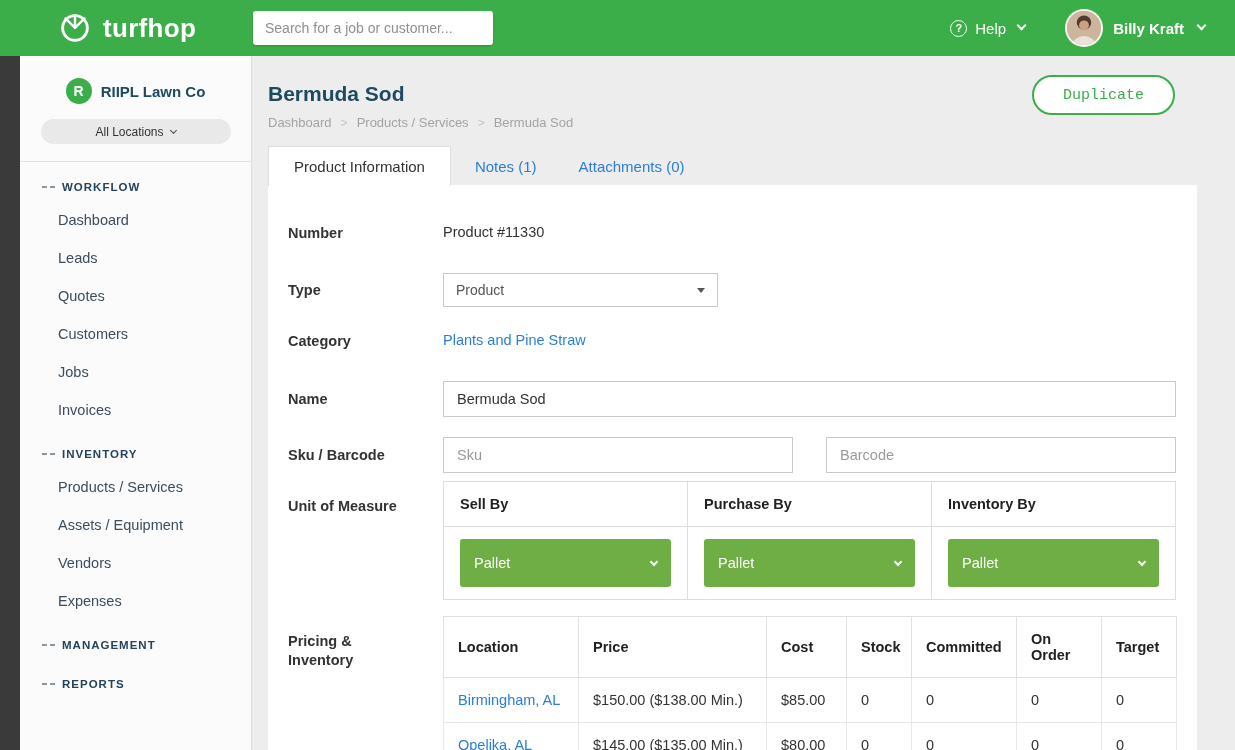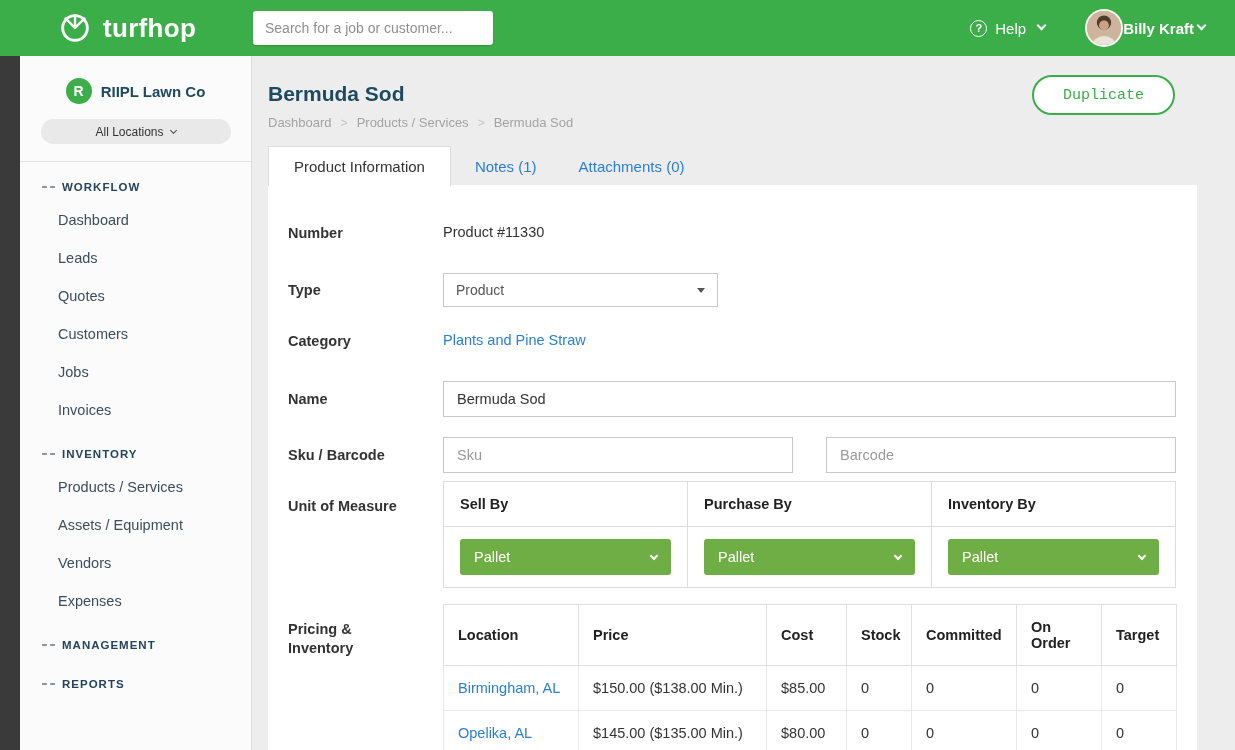--- a/index.html
+++ b/index.html
@@ -8,21 +8,21 @@
 
   
   .topbar{position:absolute;left:0;top:0;width:1235px;height:56px;background:#3bae49;display:flex;align-items:center;color:#fff;z-index:10;}
   .brand{width:253px;display:flex;align-items:center;gap:9px;padding-left:56px;cursor:pointer;}
   .brand-text{font-size:26px;font-weight:700;letter-spacing:.3px;}
   .global-search{width:240px;height:34px;border:none;border-radius:3px;padding:0 12px;font-size:14px;color:#444;outline:none;box-shadow:0 1px 2px rgba(0,0,0,.18);font-family:inherit;}
   .global-search::placeholder{color:#8f8f8f;}
   .topbar-right{margin-left:auto;display:flex;align-items:center;padding-right:30px;gap:40px;}
   .help{display:flex;align-items:center;gap:8px;font-size:15px;cursor:pointer;}
   .help-q{width:17px;height:17px;border:1.5px solid #fff;border-radius:50%;display:flex;align-items:center;justify-content:center;font-size:11px;font-weight:700;}
-  .user{display:flex;align-items:center;font-size:15px;font-weight:600;cursor:pointer;}
+  .user{display:flex;align-items:center;gap:10px;font-size:15px;font-weight:600;cursor:pointer;}
   .avatar{width:38px;height:38px;border-radius:50%;overflow:hidden;display:block;border:2px solid rgba(255,255,255,.9);background:#c8b29b;}
   .chev{display:inline-block;width:7px;height:7px;border-right:2px solid #fff;border-bottom:2px solid #fff;transform:rotate(45deg);margin-top:-5px;margin-left:4px;}
   .chev.dark{border-color:#4a4a4a;}
 
   
   .leftstrip{position:absolute;left:0;top:56px;width:20px;height:694px;background:#3a3a3a;}
   .sidebar{position:absolute;left:20px;top:56px;width:232px;height:694px;background:#fbfbfb;border-right:1px solid #dcdcdc;}
   .company{display:flex;align-items:center;justify-content:center;gap:9px;padding-top:22px;}
   .company-badge{width:26px;height:26px;border-radius:50%;background:#3bae49;color:#fff;font-weight:700;font-size:14px;display:flex;align-items:center;justify-content:center;}
   .company-name{font-size:15px;font-weight:700;color:#1d4a5f;}
@@ -57,21 +57,21 @@
   .select-caret{width:0;height:0;border-left:4px solid transparent;border-right:4px solid transparent;border-top:5px solid #555;}
   .text-input{width:100%;height:36px;border:1px solid #c9c9c9;padding:0 13px;font-size:14.5px;color:#333;font-family:inherit;outline:none;background:#fff;}
   .text-input::placeholder{color:#9a9a9a;}
   .sku-row{display:flex;gap:33px;}
   .sku-row .text-input{flex:1;}
 
   table{border-collapse:collapse;width:100%;background:#fff;}
   .uom-table,.pricing-table{border:1px solid #ddd;table-layout:fixed;}
   .uom-table th{border:1px solid #ddd;text-align:left;font-size:14.5px;color:#222;padding:14px 16px;font-weight:700;}
   .uom-table td{border:1px solid #ddd;padding:12px 16px;}
-  .green-dd{width:100%;height:36px;background:#6fae44;border:none;border-radius:3px;color:#fff;font-size:14.5px;display:flex;align-items:center;justify-content:space-between;padding:0 14px;cursor:pointer;font-family:inherit;}
+  .green-dd{width:100%;height:48px;background:#6fae44;border:none;border-radius:3px;color:#fff;font-size:14.5px;display:flex;align-items:center;justify-content:space-between;padding:0 14px;cursor:pointer;font-family:inherit;}
   .green-dd .chev{width:6px;height:6px;margin-top:-3px;}
   .pricing-table th{border:1px solid #e0e0e0;text-align:left;font-size:14.5px;padding:14px 14px;font-weight:700;color:#222;}
   .pricing-table td{border:1px solid #e8e8e8;font-size:14.5px;color:#333;padding:14px 14px;white-space:nowrap;overflow:hidden;}
   .pricing-table td.loc{color:#2a7fd4;cursor:pointer;}
 </style>
 </head>
 <body>
 
 <header class="topbar">
   <div class="brand">

